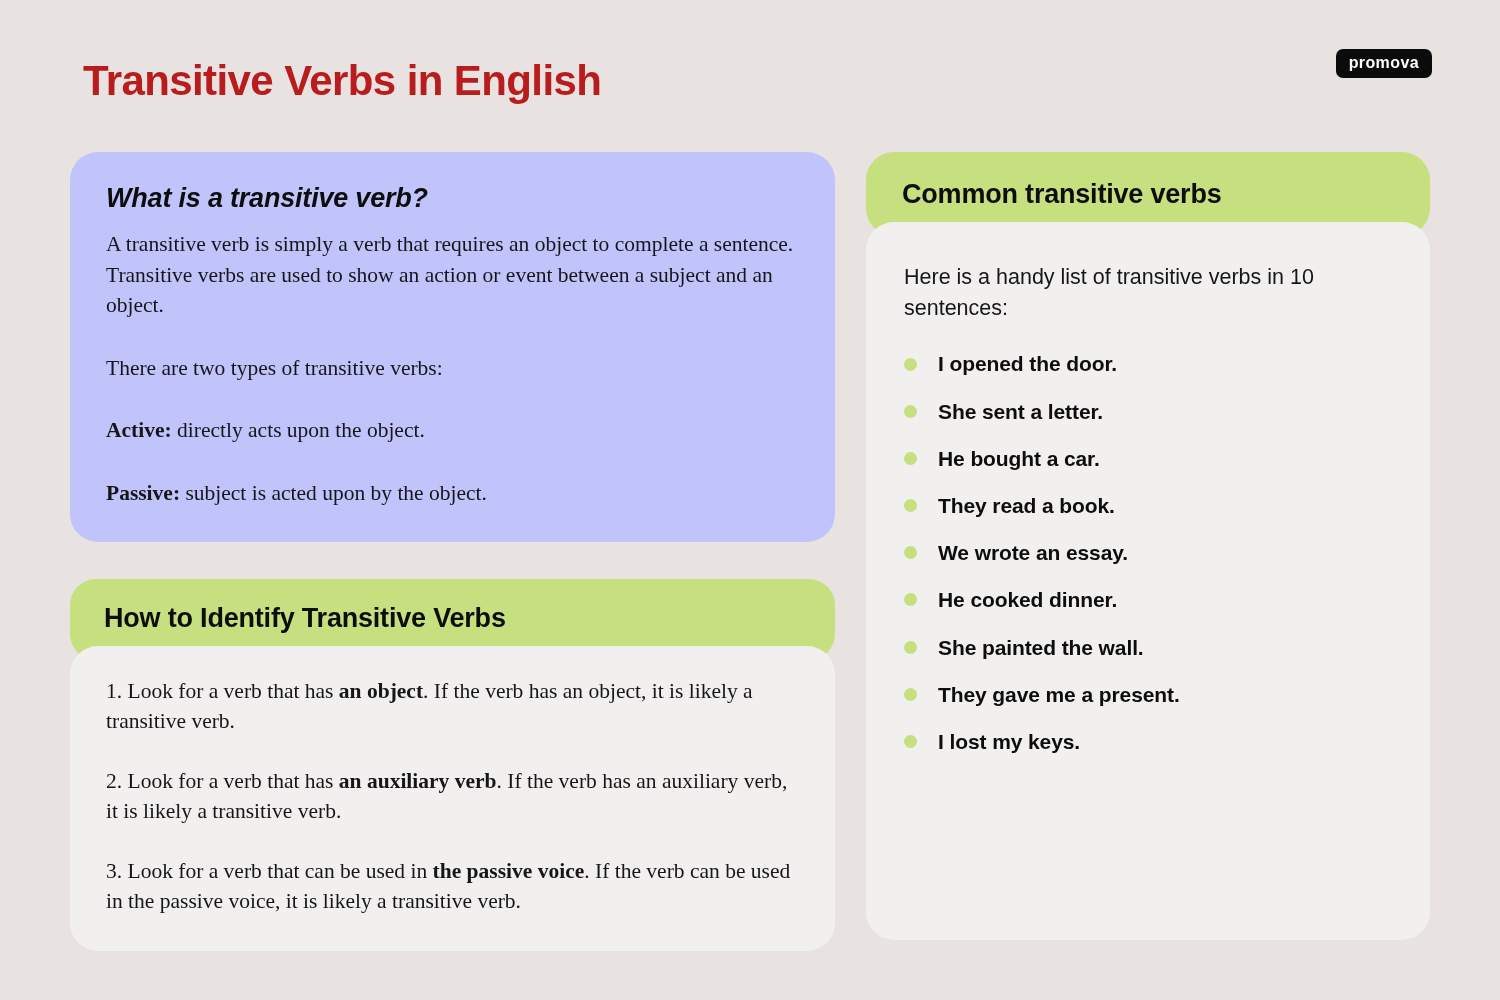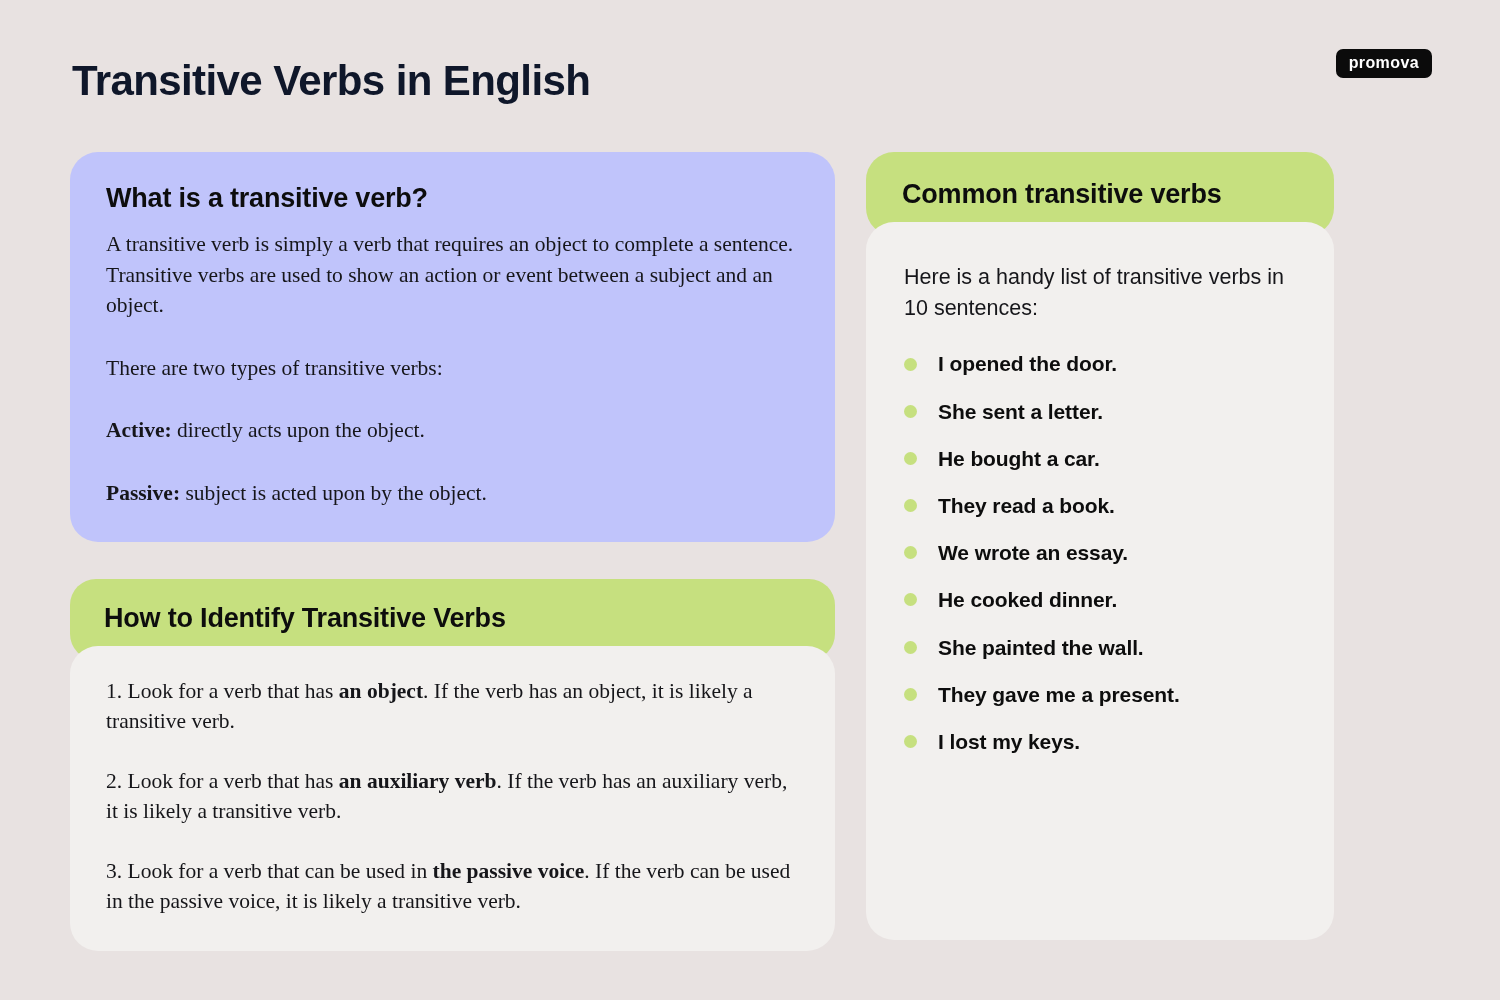--- a/index.html
+++ b/index.html
@@ -13,26 +13,26 @@
   body {
     background: #E8E2E1;
     font-family: "Liberation Sans", sans-serif;
     color: #111111;
     position: relative;
   }
 
   
   .page-title {
     position: absolute;
-    left: 72px;
+    left: 83px;
     top: 57px;
     font-size: 42px;
     font-weight: 700;
     letter-spacing: -0.6px;
-    color: #0f172a;
+    color: #b91c1c;
     white-space: nowrap;
   }
 
   .logo {
     position: absolute;
     right: 68px;
     top: 49px;
     background: #0B0B0B;
     border-radius: 7px;
     padding: 6px 13px 7px 13px;
@@ -48,21 +48,21 @@
     position: absolute;
     left: 70px;
     top: 152px;
     width: 765px;
   }
 
   .col-right {
     position: absolute;
     left: 866px;
     top: 152px;
-    width: 468px;
+    width: 564px;
   }
 
   
   .card-blue {
     background: #C0C4FB;
     border-radius: 28px;
     padding: 30px 36px 34px 36px;
   }
 
   .card-head-green {
@@ -91,21 +91,21 @@
 
   
   .card-title {
     font-size: 27px;
     font-weight: 700;
     letter-spacing: -0.2px;
     color: #0D0D0D;
     line-height: 1.2;
   }
 
-  .card-title.blue-title { margin-bottom: 15px; }
+  .card-title.blue-title { margin-bottom: 15px; font-style: italic; }
 
   .para {
     font-size: 21.5px;
     line-height: 1.42;
     color: #16161A;
     font-family: Liberation Serif, serif;
   }
 
   .para + .para { margin-top: 32px; }
 

